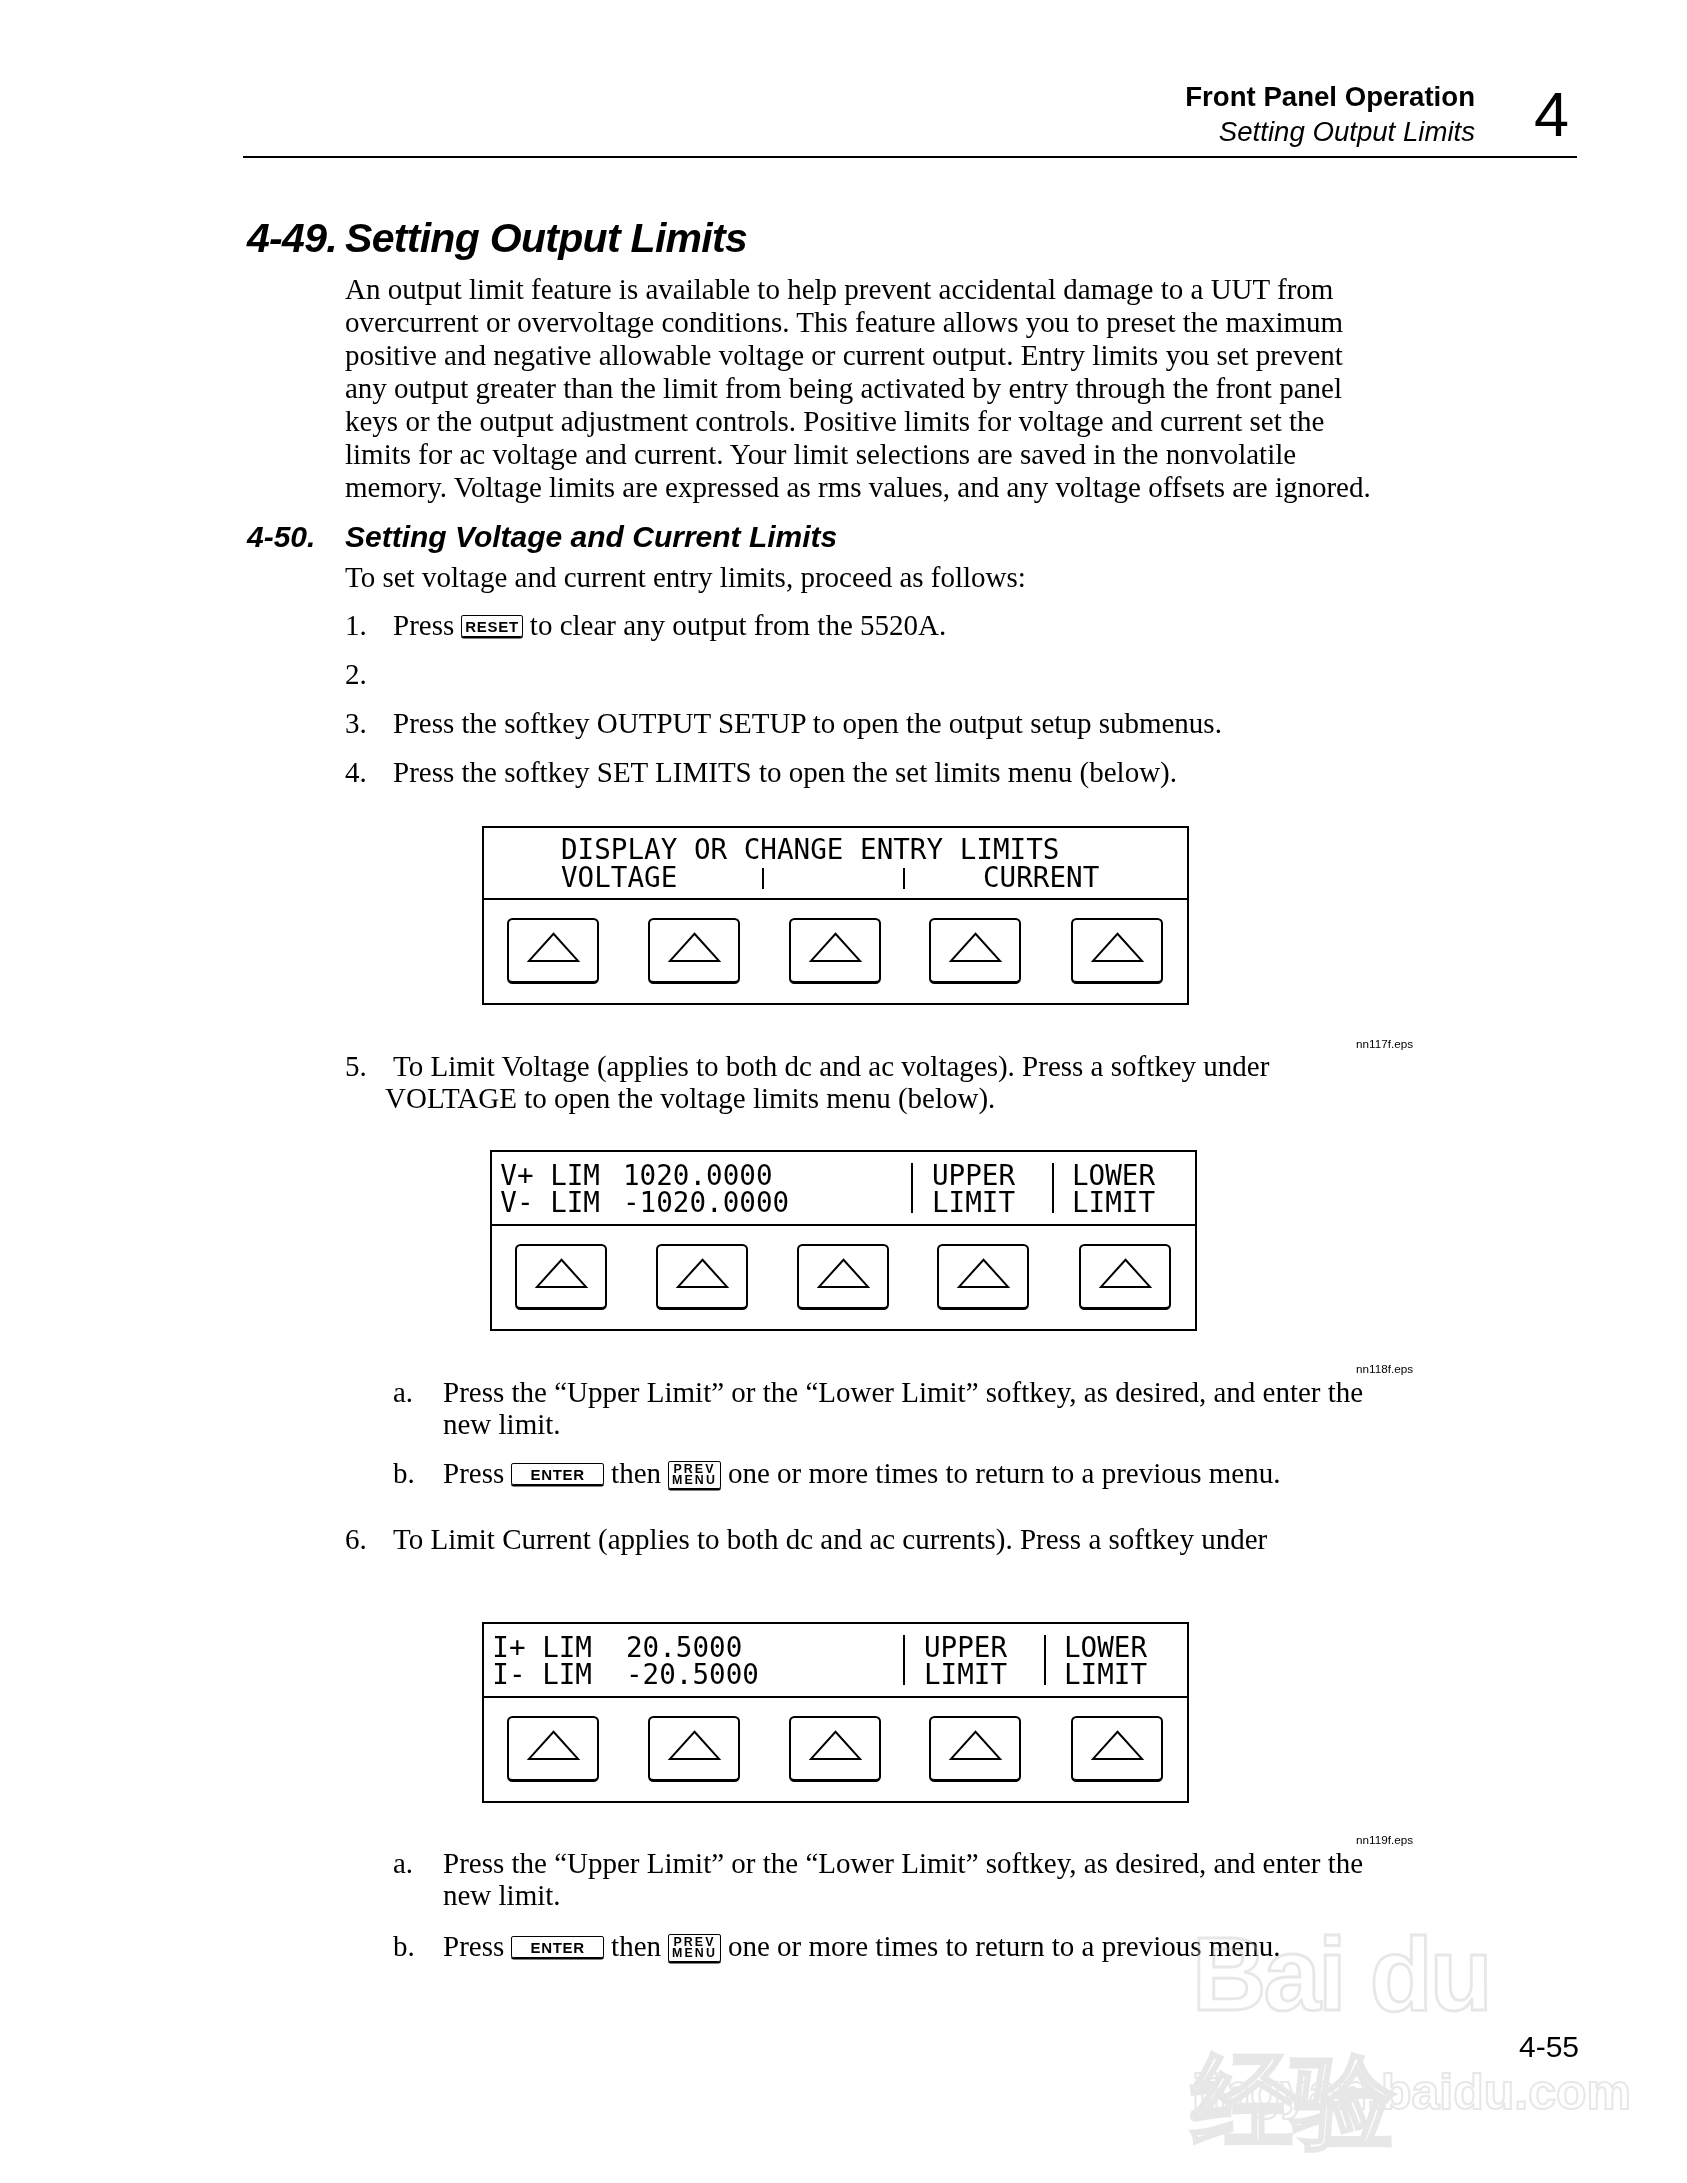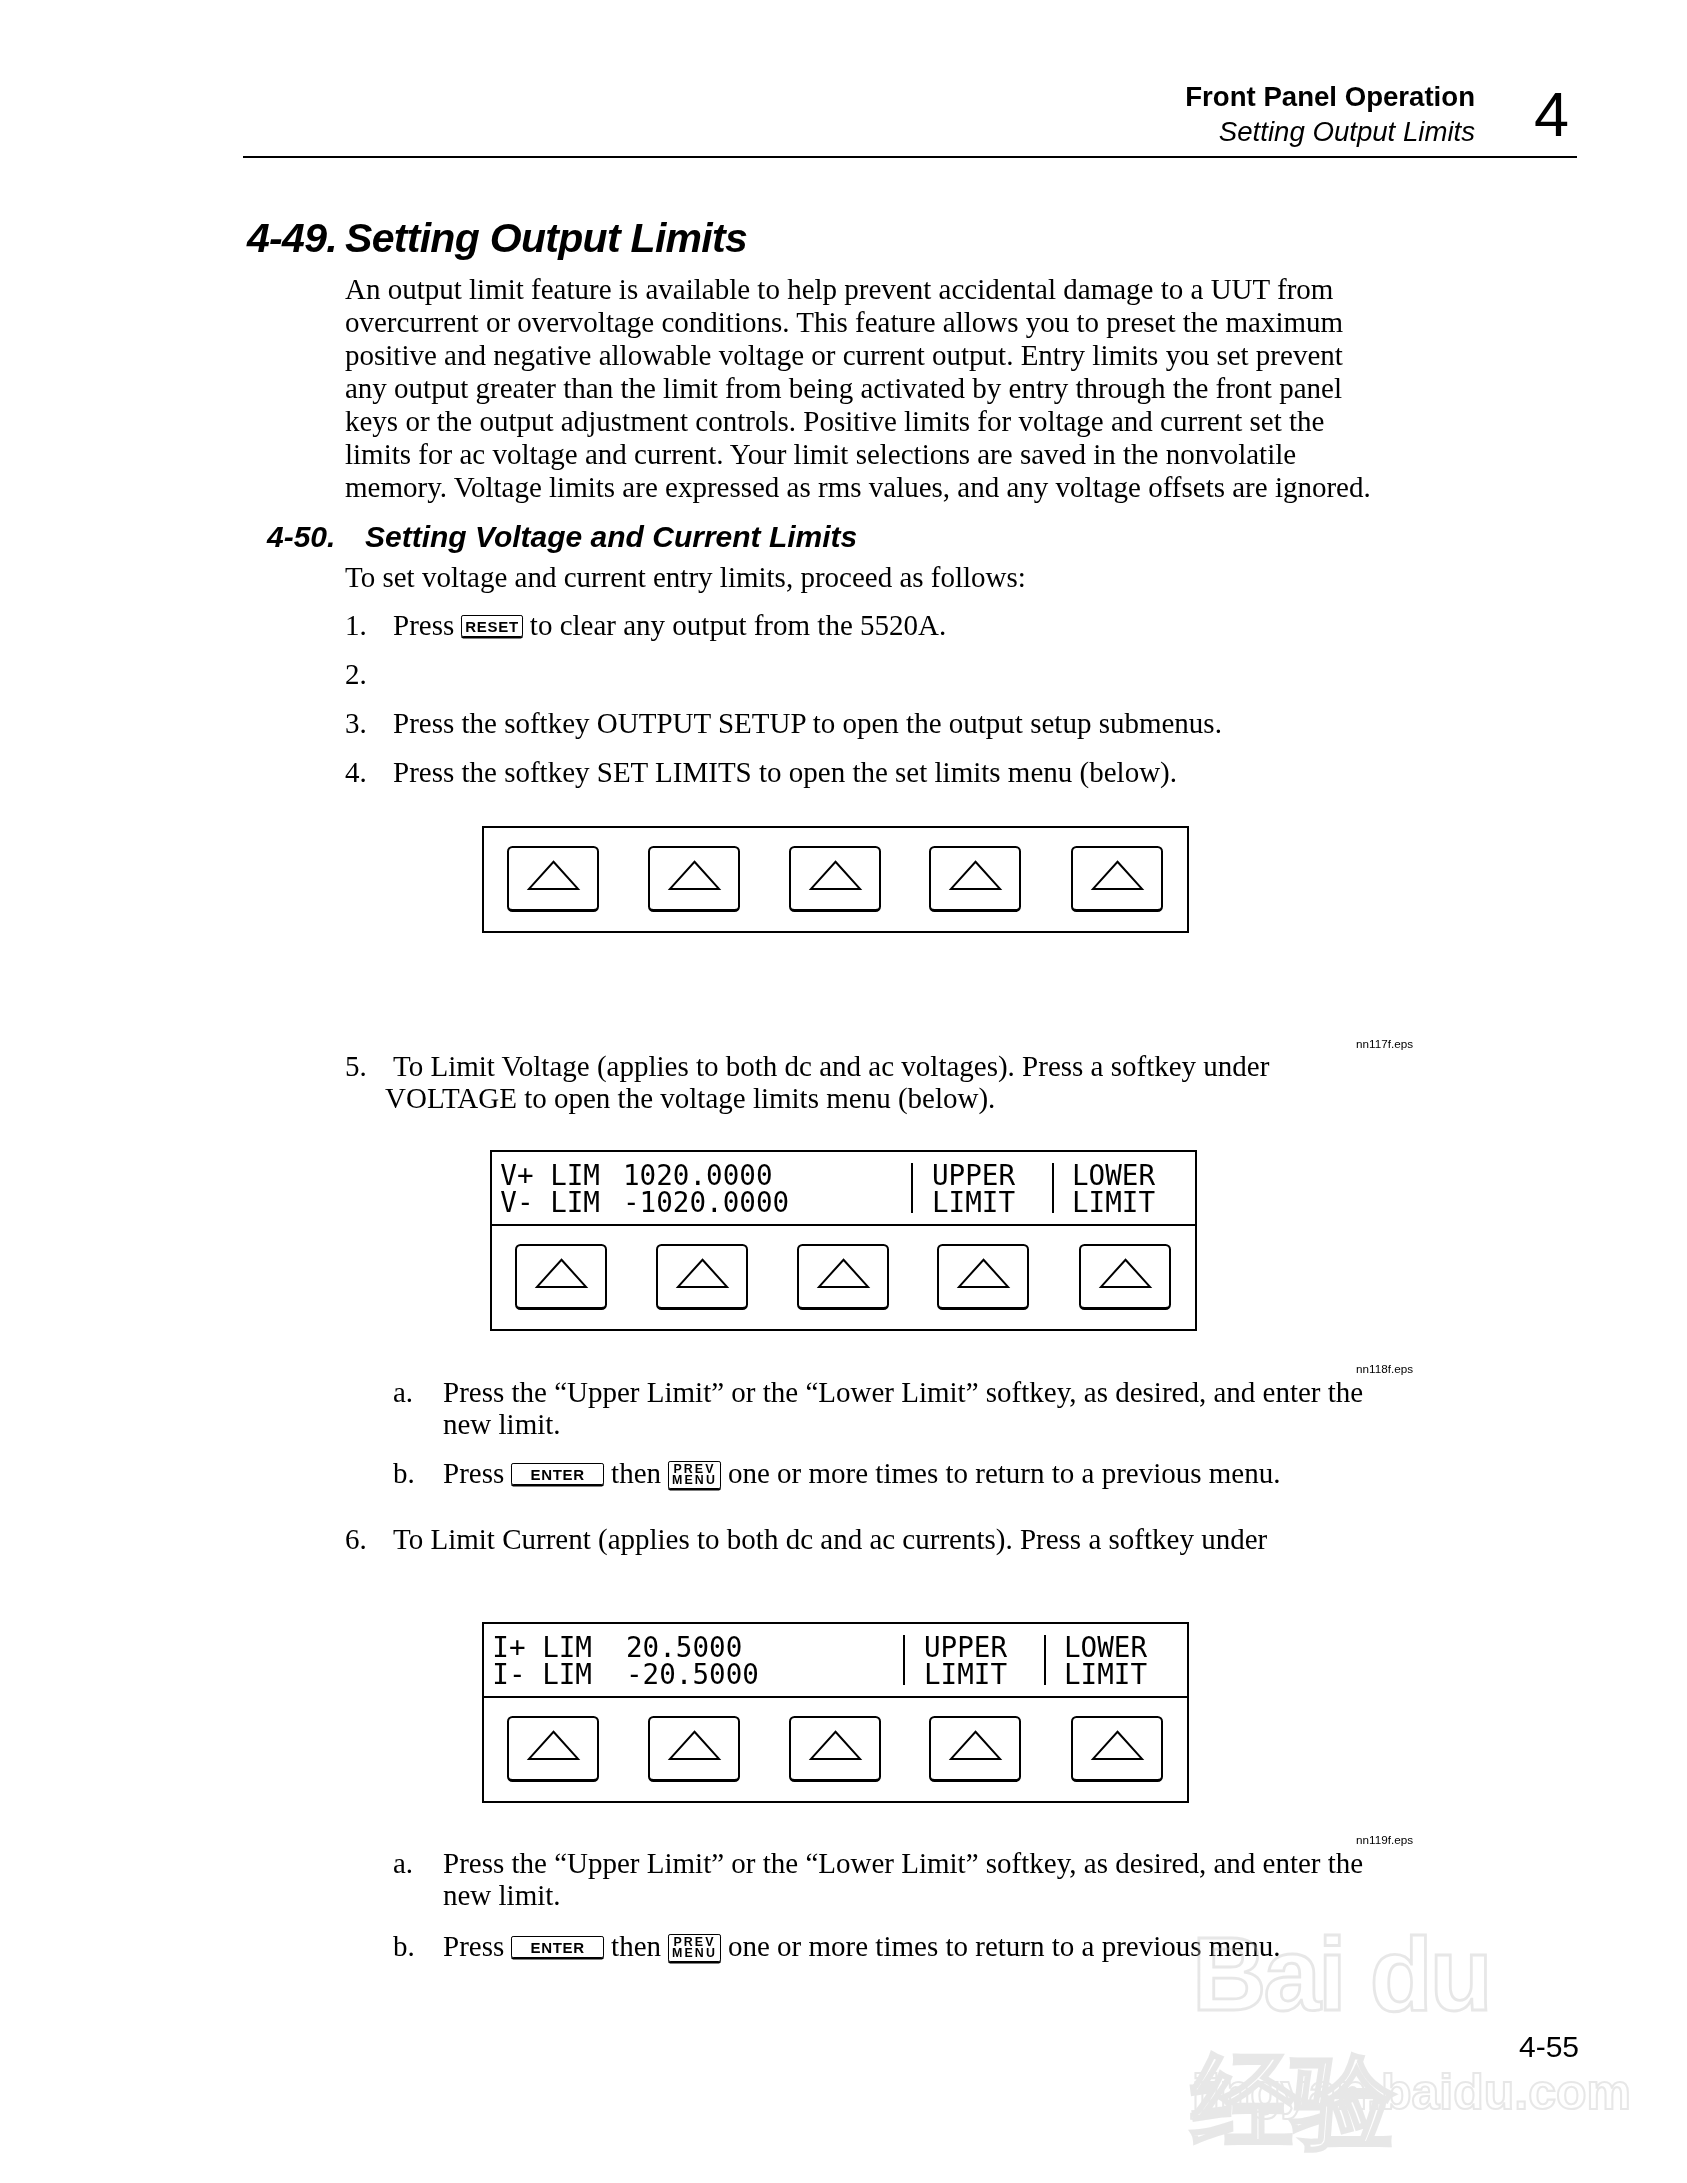--- a/index.html
+++ b/index.html
@@ -8,21 +8,21 @@
   .abs { position:absolute; }
   .hdr-title { right:212px; top:81px; font-family:"Liberation Sans", sans-serif; font-weight:bold; font-size:27.6px; white-space:nowrap; }
   .hdr-sub { right:212px; top:116px; font-family:"Liberation Sans", sans-serif; font-style:italic; font-size:27.6px; white-space:nowrap; }
   .hdr-chap { left:1534px; top:83px; font-family:"Liberation Sans", sans-serif; font-size:63px; line-height:63px; }
   .hdr-rule { left:243px; top:156px; width:1334px; height:2.1px; background:#000; }
   .h1 { left:247px; top:215px; font-family:"Liberation Sans", sans-serif; font-weight:bold; font-style:italic; font-size:41px; white-space:nowrap; letter-spacing:-0.7px; }
   .h1 .num { display:inline-block; width:98px; }
   .body-p { left:345px; top:273px; width:1089px; font-size:29px; line-height:33px; }
   .body-p span { display:block; white-space:nowrap; }
   .h2 { left:247px; top:520px; font-family:"Liberation Sans", sans-serif; font-weight:bold; font-style:italic; font-size:30px; white-space:nowrap; }
-  .h2 .num { display:inline-block; width:98px;margin-left:20px; }
+  .h2 .num { display:inline-block; width:98px; }
   .para { font-size:29px; line-height:33px; white-space:nowrap; }
   .step-num { position:absolute; font-size:29px; line-height:33px; }
   .key { display:inline-block; border:1.4px solid #000; border-radius:2.1px; font-family:"Liberation Sans", sans-serif; font-weight:bold; font-size:15px; line-height:15px; padding:3.4px 2.8px 2.1px 2.8px; vertical-align:2.8px; letter-spacing:0.7px; box-shadow:0 1.4px 0 #000; }
   .key.wide { padding:3.4px 18px 2.1px 18px; }
   .key.stack { font-size:12.4px; line-height:11.7px; padding:1.4px 2.8px; text-align:center; letter-spacing:2.1px; vertical-align:-1.4px; }
   .key.stack span { display:block; }
   .panel { position:absolute; left:482px; width:703px; border:2.1px solid #000; background:#fff; }
   .lcd { position:relative; border-bottom:2.1px solid #000; font-family:"DejaVu Sans Mono", monospace; font-size:27.6px; line-height:27.6px; letter-spacing:0px; }
   .lcd-line { position:absolute; white-space:pre; transform:scaleY(1.05); }
   .vbar { position:absolute; width:2.1px; background:#000; }
@@ -78,20 +78,27 @@
   <span class="step-num" style="left:0; top:0;">3.</span>
   <span class="abs para" style="left:48px; top:0;">Press the softkey OUTPUT SETUP to open the output setup submenus.</span>
 </div>
 
 <div class="abs" style="left:345px; top:756px; width:1103px; height:34px;">
   <span class="step-num" style="left:0; top:0;">4.</span>
   <span class="abs para" style="left:48px; top:0;">Press the softkey SET LIMITS to open the set limits menu (below).</span>
 </div>
 
 <div class="panel" style="top:826px;">
+  <div class="lcd" style="height:70px;">
+    <div class="lcd-line" style="left:77px; top:8.3px;">DISPLAY OR CHANGE ENTRY LIMITS</div>
+    <div class="lcd-line" style="left:77px; top:36px;">VOLTAGE</div>
+    <div class="vbar" style="left:278px; top:40px; height:20.7px;"></div>
+    <div class="vbar" style="left:419px; top:40px; height:20.7px;"></div>
+    <div class="lcd-line" style="left:499px; top:36px;">CURRENT</div>
+  </div>
   <div class="keys">
     <div class="softkey" style="left:23.4px;">
         <svg width="55" height="34" viewBox="0 0 80 50">
           <polygon points="40,4 76,44 4,44" fill="none" stroke="#000" stroke-width="3"></polygon>
         </svg>
       </div>
     <div class="softkey" style="left:164px;">
         <svg width="55" height="34" viewBox="0 0 80 50">
           <polygon points="40,4 76,44 4,44" fill="none" stroke="#000" stroke-width="3"></polygon>
         </svg>

